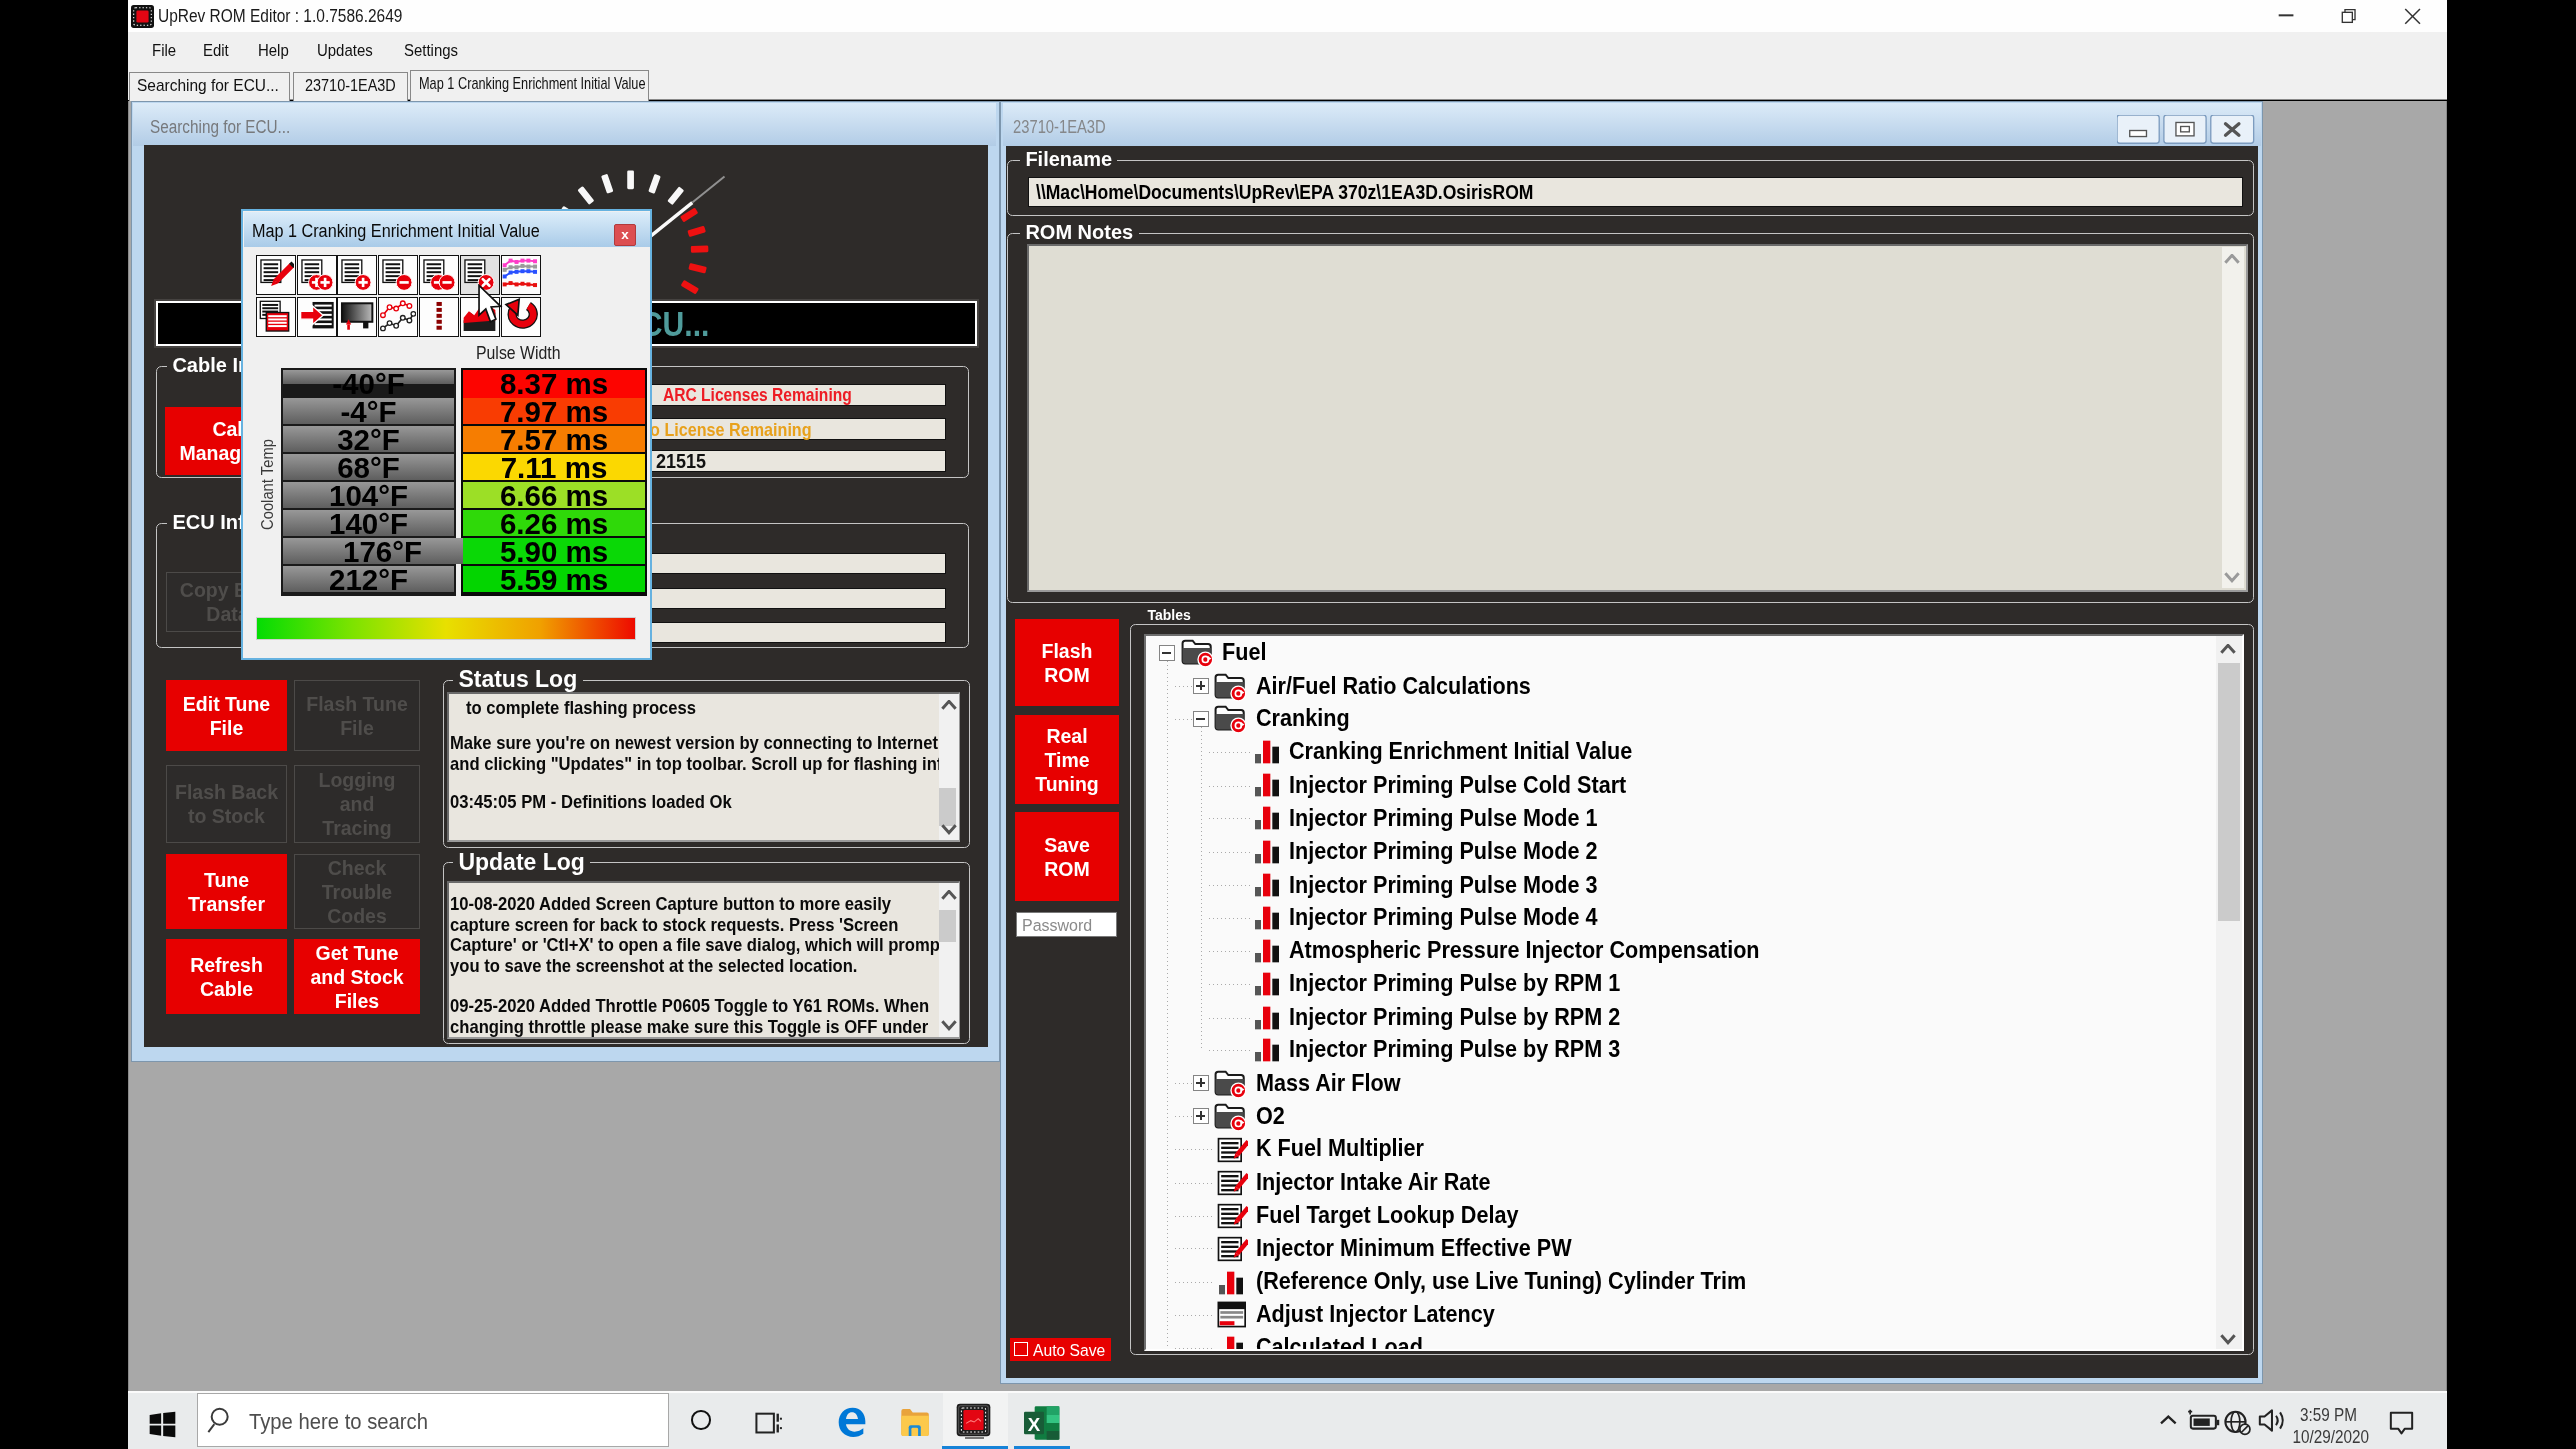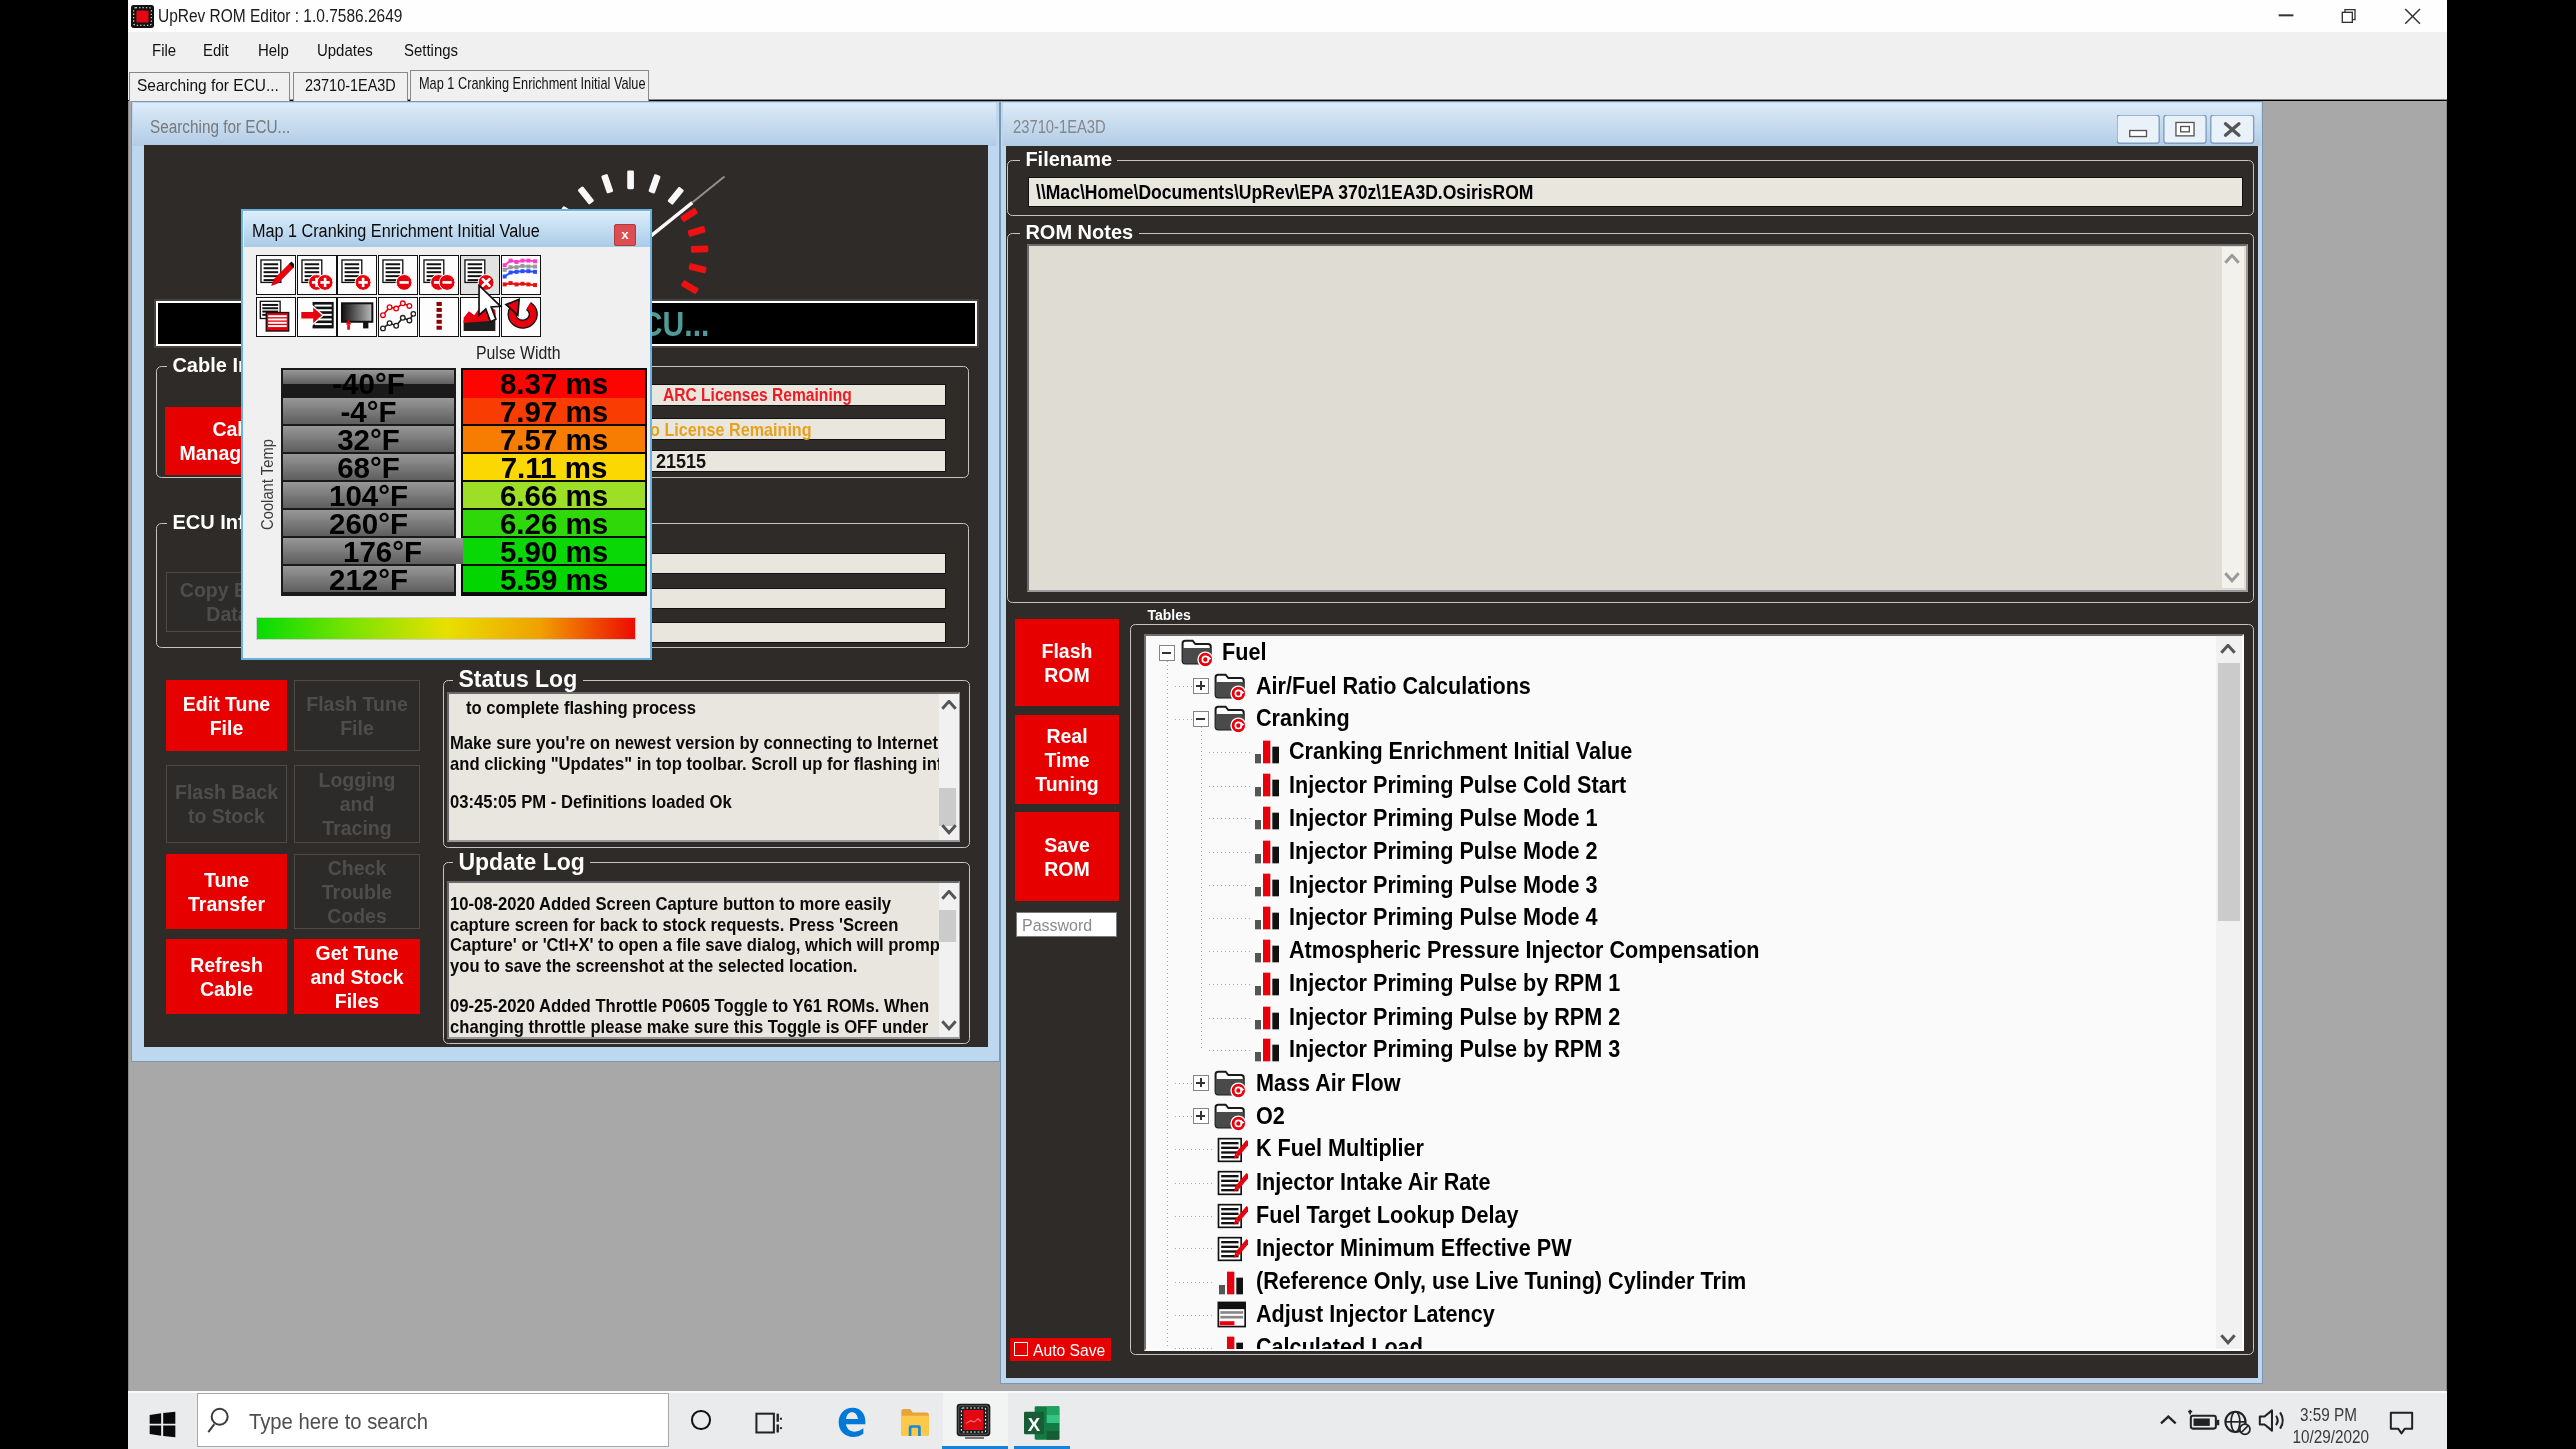--- a/index.html
+++ b/index.html
@@ -595,21 +595,21 @@
 <div class="cell" style="left:283px; top:370px; width:171px; height:14px; background:linear-gradient(#989898,#5e5e5e);">-40°F</div>
 <div class="cell" style="left:463px; top:370px; width:182px; height:39px; background:#fd0400;">8.37 ms</div>
 <div class="cell" style="left:283px; top:398px; width:171px; height:26px; background:linear-gradient(#989898,#5e5e5e);">-4°F</div>
 <div class="cell" style="left:463px; top:398px; width:182px; height:26px; background:#f93c02;">7.97 ms</div>
 <div class="cell" style="left:283px; top:426px; width:171px; height:26px; background:linear-gradient(#989898,#5e5e5e);">32°F</div>
 <div class="cell" style="left:463px; top:426px; width:182px; height:26px; background:#f67d01;">7.57 ms</div>
 <div class="cell" style="left:283px; top:454px; width:171px; height:26px; background:linear-gradient(#989898,#5e5e5e);">68°F</div>
 <div class="cell" style="left:463px; top:454px; width:182px; height:26px; background:#fbd801;">7.11 ms</div>
 <div class="cell" style="left:283px; top:482px; width:171px; height:26px; background:linear-gradient(#989898,#5e5e5e);">104°F</div>
 <div class="cell" style="left:463px; top:482px; width:182px; height:26px; background:#9cdf26;">6.66 ms</div>
-<div class="cell" style="left:283px; top:510px; width:171px; height:26px; background:linear-gradient(#989898,#5e5e5e);">260°F</div>
+<div class="cell" style="left:283px; top:510px; width:171px; height:26px; background:linear-gradient(#989898,#5e5e5e);">140°F</div>
 <div class="cell" style="left:463px; top:510px; width:182px; height:26px; background:#2fd909;">6.26 ms</div>
 <div class="cell" style="left:283px; top:538px; width:199px; height:26px; background:linear-gradient(#989898,#5e5e5e);">176°F</div>
 <div class="cell" style="left:463px; top:538px; width:182px; height:26px; background:#0ad806;">5.90 ms</div>
 <div class="cell" style="left:283px; top:566px; width:171px; height:26px; background:linear-gradient(#989898,#5e5e5e);">212°F</div>
 <div class="cell" style="left:463px; top:566px; width:182px; height:26px; background:#03d500;">5.59 ms</div>
 <div class="abs nw" style="left:257px; top:530px; font-size:17.4px; color:#3a3a3a; transform:rotate(-90deg) scaleX(0.85); transform-origin:0 0;">Coolant Temp</div>
 <div class="abs" style="left:256px; top:617px; width:380px; height:23px; border:1.3px solid #cfcfcf; background:linear-gradient(to right,#04dc04,#7ce300,#e8e000,#f0a000,#ee0a00);"></div>
 
 <div class="abs" style="left:128px; top:1391px; width:2319px; height:58px; background:#e9ebec; border-top:2.7px solid #fbfbfb;"></div>
 <svg class="abs" style="left:149px; top:1411px;" width="27" height="27" viewBox="0 0 40 40">

